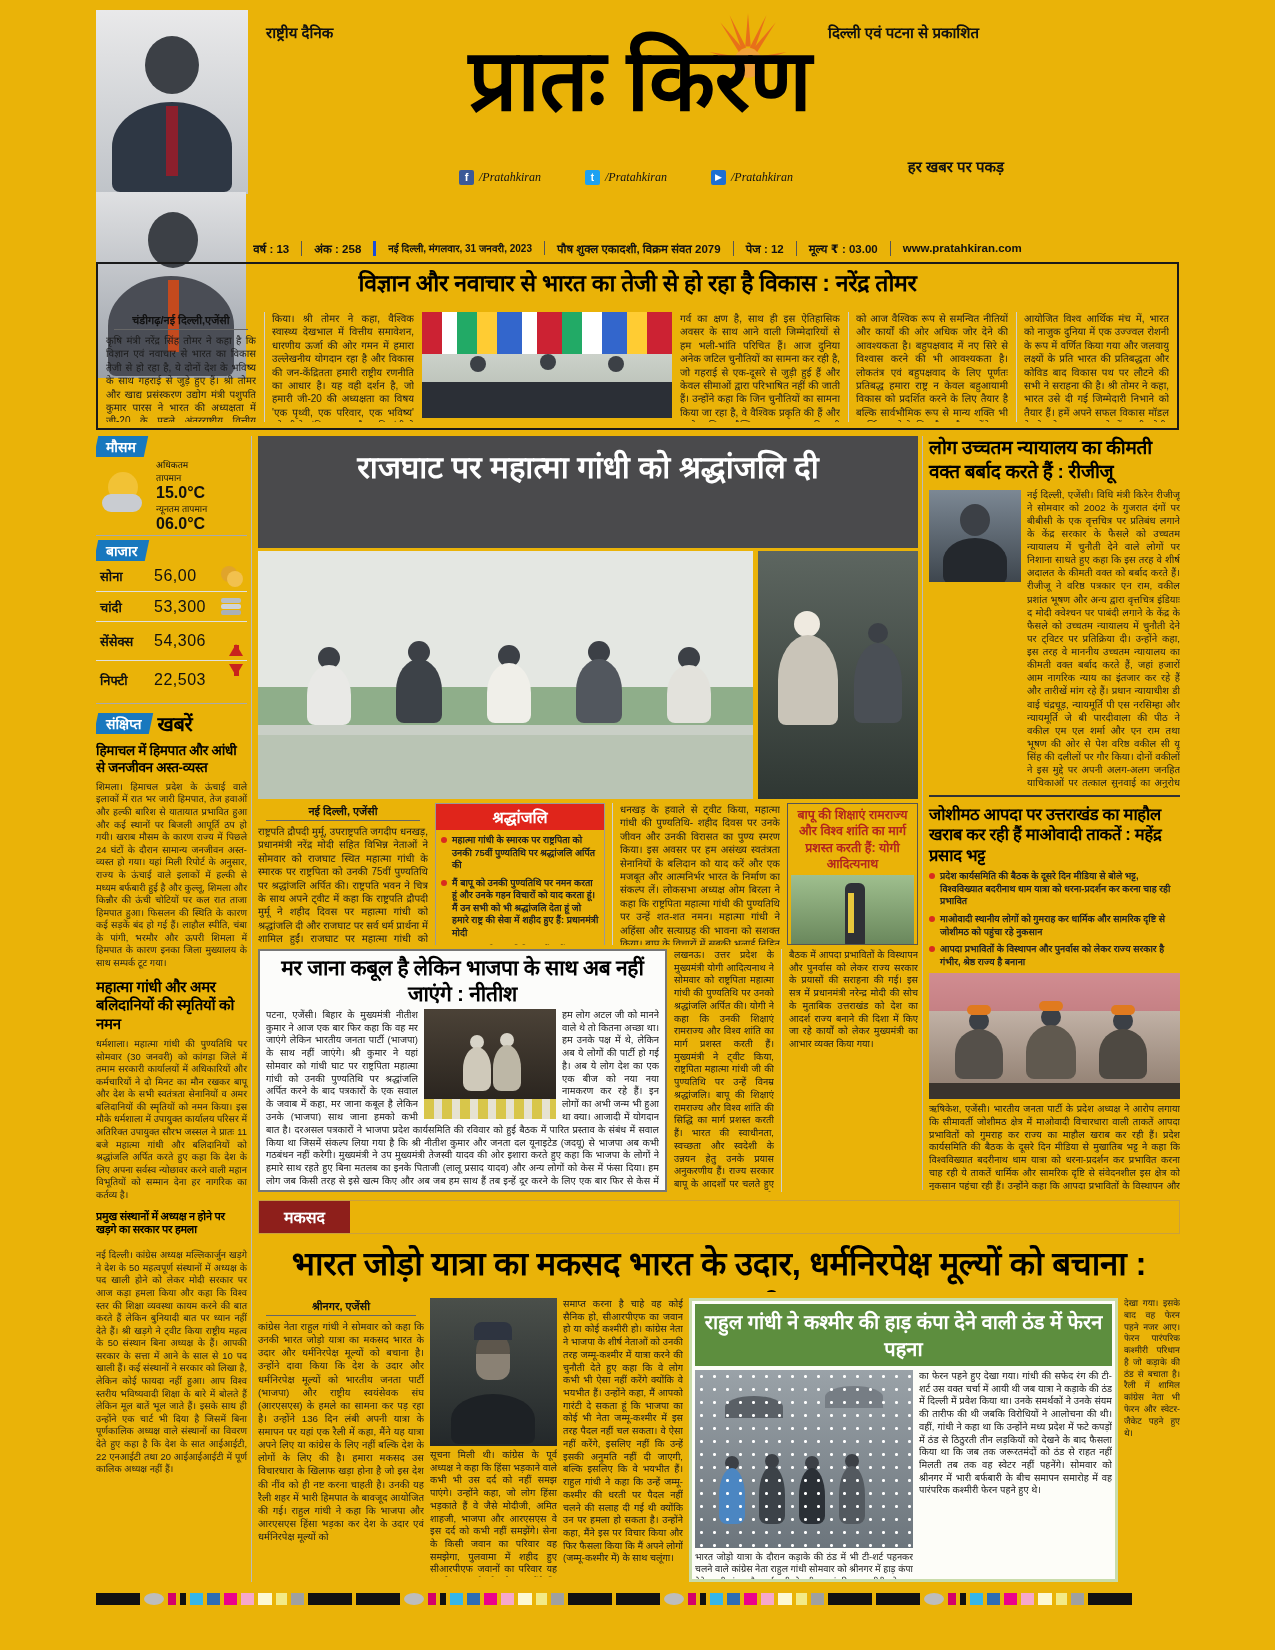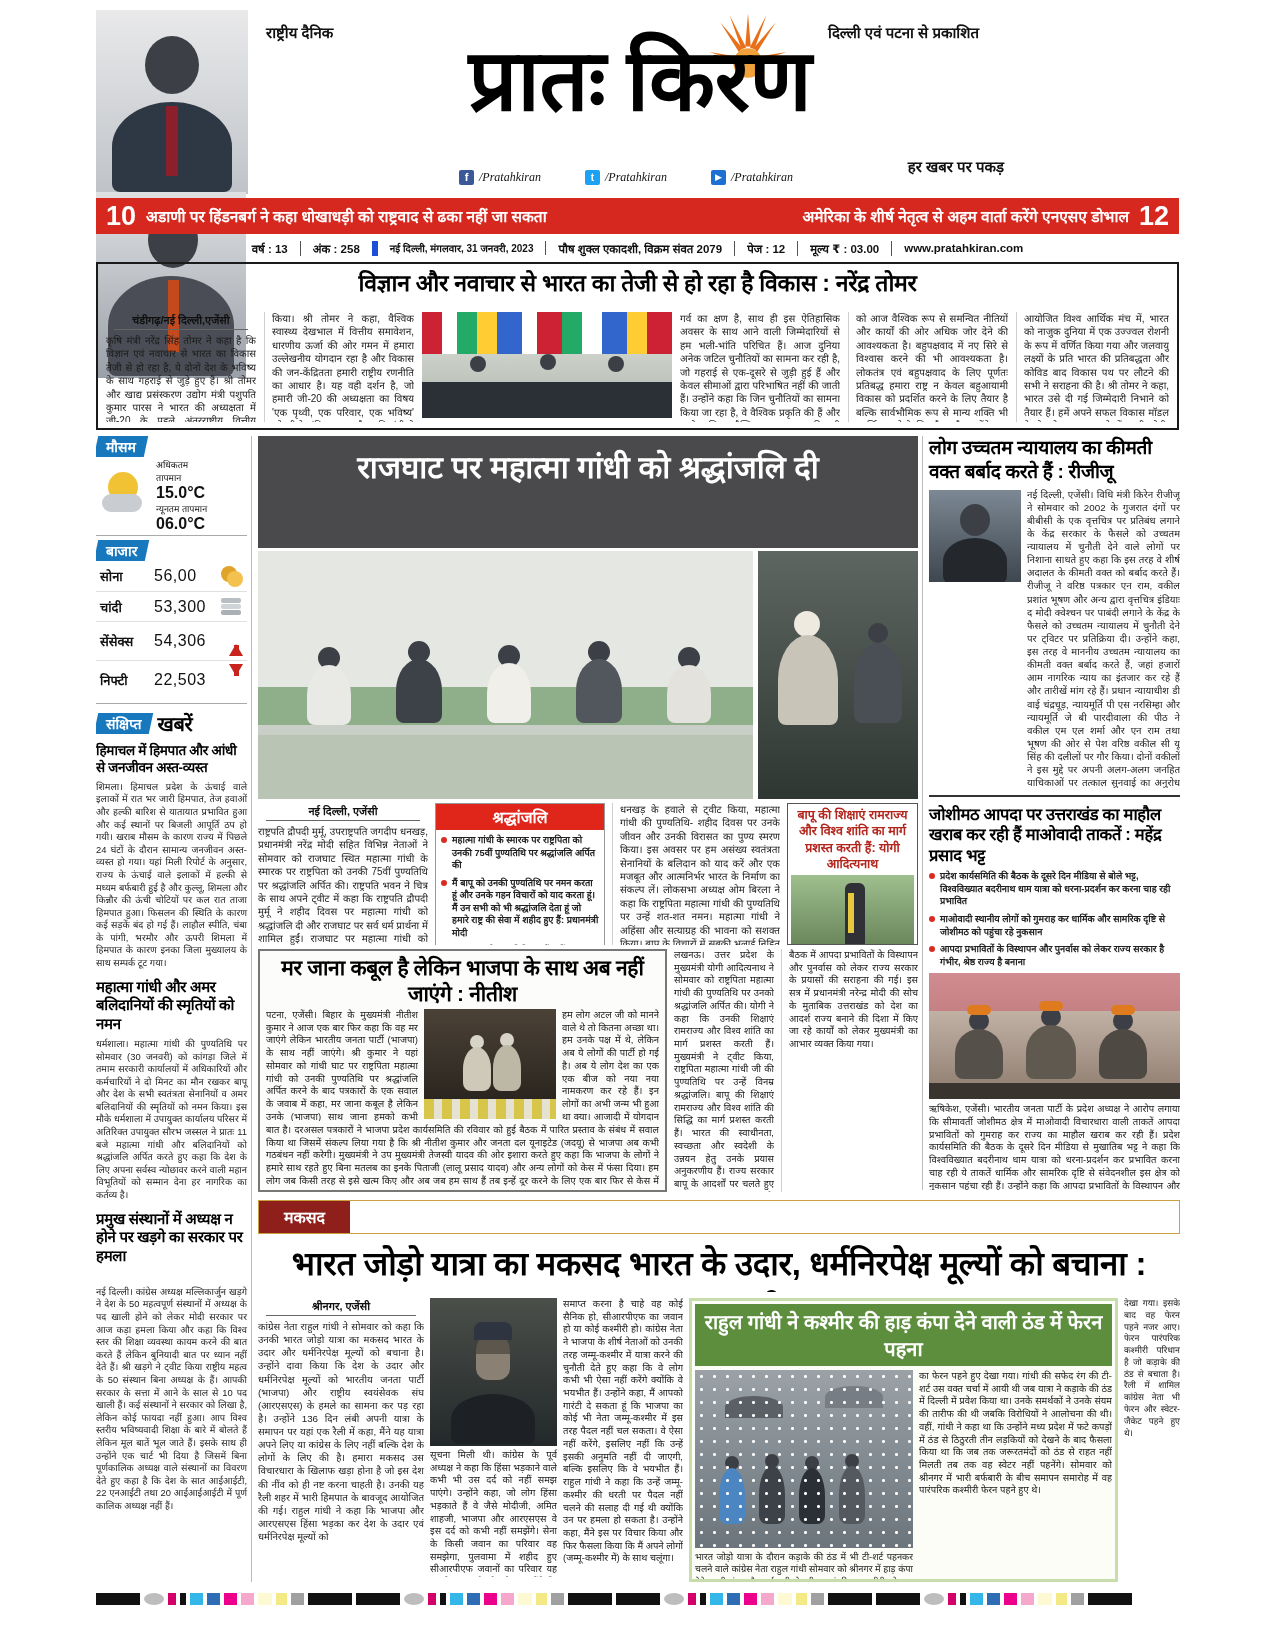--- a/index.html
+++ b/index.html
@@ -1,17 +1,17 @@
 <!DOCTYPE html>
 <html><head>
 <meta charset="utf-8">
 <style>
 *{box-sizing:border-box;margin:0;padding:0}
 body{background:#e8e8e8;font-family:"Liberation Sans","DejaVu Sans",sans-serif}
-.page{position:relative;width:1275px;height:1650px;background:#ffffff;margin:0 auto;overflow:hidden;color:#111}
+.page{position:relative;width:1275px;height:1650px;background:#eab308;margin:0 auto;overflow:hidden;color:#111}
 .abs{position:absolute}
 .clip{overflow:hidden}
 .bt{font-size:10px;line-height:1.34;text-align:justify;color:#1c1c1c}
 .dl{font-weight:bold;text-align:center;font-size:11px;padding-bottom:2px;border-bottom:1px solid #666;margin:0 8px 4px 8px}
 .hl{font-weight:bold;color:#000;letter-spacing:-.3px}
 .ph{position:relative;overflow:hidden;background:linear-gradient(180deg,#dfe3de,#aeb6ab)}
 .sil{position:absolute;background:#4e5258;border-radius:50% 50% 8px 8px}
 .head-sil{position:absolute;background:#3c4046;border-radius:50%}
 .skewbox{display:inline-block;background:#1878be;color:#fff;font-weight:bold;transform:skewX(-12deg);padding:1px 10px}
 .skewbox>span{display:inline-block;transform:skewX(12deg)}
@@ -71,31 +71,24 @@
         <span style="width:15px;height:15px;background:#1da1f2;color:#fff;font-weight:bold;font-size:10px;text-align:center;line-height:15px;border-radius:2px">t</span>
         <span style="font-size:12px;font-style:italic;font-family:'Liberation Serif',serif">/Pratahkiran</span>
       </span>
       <span style="display:flex;align-items:center;gap:5px">
         <span style="width:15px;height:15px;background:#1d6fd2;color:#fff;font-weight:bold;font-size:9px;text-align:center;line-height:15px;border-radius:2px">▶</span>
         <span style="font-size:12px;font-style:italic;font-family:'Liberation Serif',serif">/Pratahkiran</span>
       </span>
     </div>
   </div>
 
-  <div class="abs" style="left:96px;top:198px;width:1083px;height:36px;background:#d6281e;color:#fff;display:flex;align-items:center;padding:0 10px">
-    <span style="font-size:27px;font-weight:bold">10</span>
-    <span style="font-size:15.5px;font-weight:bold;margin-left:10px">अडाणी पर हिंडनबर्ग ने कहा धोखाधड़ी को राष्ट्रवाद से ढका नहीं जा सकता</span>
-    <span style="flex:1"></span>
-    <span style="font-size:15.5px;font-weight:bold;margin-right:10px">अमेरिका के शीर्ष नेतृत्व से अहम वार्ता करेंगे एनएसए डोभाल</span>
-    <span style="font-size:27px;font-weight:bold">12</span>
-  </div>
 
   <div class="abs clip" style="left:96px;top:236px;width:1083px;height:24px;display:flex;align-items:center;justify-content:center">
     <span style="font-size:11.5px;font-weight:bold;padding:0 12px;border-right:1px solid #555">वर्ष : 13</span>
-    <span style="font-size:11.5px;font-weight:bold;padding:0 12px;border-right:6px solid #1d4ed8">अंक : 258</span>
+    <span style="font-size:11.5px;font-weight:bold;padding:0 12px;border-right:3px solid #1d4ed8">अंक : 258</span>
     <span style="font-size:10px;font-weight:bold;padding:0 12px;border-right:1px solid #555">नई दिल्ली, मंगलवार, 31 जनवरी, 2023</span>
     <span style="font-size:11.5px;font-weight:bold;padding:0 12px;border-right:1px solid #555">पौष शुक्ल एकादशी, विक्रम संवत 2079</span>
     <span style="font-size:11.5px;font-weight:bold;padding:0 12px;border-right:1px solid #555">पेज : 12</span>
     <span style="font-size:11.5px;font-weight:bold;padding:0 12px;border-right:1px solid #555">मूल्य ₹ : 03.00</span>
     <span style="font-size:11.5px;font-weight:bold;padding:0 12px">www.pratahkiran.com</span>
   </div>
 
   <div class="abs clip" style="left:96px;top:262px;width:1083px;height:168px;border:2px solid #1a1a1a;padding:2px 8px">
     <div class="hl clip" style="font-size:23px;text-align:center;height:46px">विज्ञान और नवाचार से भारत का तेजी से हो रहा है विकास : नरेंद्र तोमर</div>
     <div style="display:flex;gap:8px;height:110px">
@@ -169,21 +162,21 @@
       </div>
       <div style="margin-top:6px">
         <div class="hl" style="font-size:13.5px;line-height:1.25;margin-bottom:4px">हिमाचल में हिमपात और आंधी से जनजीवन अस्त-व्यस्त</div>
         <div class="bt" style="font-size:9.4px">शिमला। हिमाचल प्रदेश के ऊंचाई वाले इलाकों में रात भर जारी हिमपात, तेज हवाओं और हल्की बारिश से यातायात प्रभावित हुआ और कई स्थानों पर बिजली आपूर्ति ठप हो गयी। खराब मौसम के कारण राज्य में पिछले 24 घंटों के दौरान सामान्य जनजीवन अस्त-व्यस्त हो गया। यहां मिली रिपोर्ट के अनुसार, राज्य के ऊंचाई वाले इलाकों में हल्की से मध्यम बर्फबारी हुई है और कुल्लू, शिमला और किन्नौर की ऊंची चोटियों पर कल रात ताजा हिमपात हुआ। फिसलन की स्थिति के कारण कई सड़कें बंद हो गई हैं। लाहौल स्पीति, चंबा के पांगी, भरमौर और ऊपरी शिमला में हिमपात के कारण इनका जिला मुख्यालय के साथ सम्पर्क टूट गया।</div>
       </div>
       <div style="margin-top:8px">
         <div class="hl" style="font-size:15px;line-height:1.25;margin-bottom:4px">महात्मा गांधी और अमर बलिदानियों की स्मृतियों को नमन</div>
         <div class="bt" style="font-size:9.4px">धर्मशाला। महात्मा गांधी की पुण्यतिथि पर सोमवार (30 जनवरी) को कांगड़ा जिले में तमाम सरकारी कार्यालयों में अधिकारियों और कर्मचारियों ने दो मिनट का मौन रखकर बापू और देश के सभी स्वतंत्रता सेनानियों व अमर बलिदानियों की स्मृतियों को नमन किया। इस मौके धर्मशाला में उपायुक्त कार्यालय परिसर में अतिरिक्त उपायुक्त सौरभ जस्सल ने प्रातः 11 बजे महात्मा गांधी और बलिदानियों को श्रद्धांजलि अर्पित करते हुए कहा कि देश के लिए अपना सर्वस्व न्योछावर करने वाली महान विभूतियों को सम्मान देना हर नागरिक का कर्तव्य है।</div>
       </div>
       <div style="margin-top:8px">
-        <div class="hl" style="font-size:15px;line-height:1.25;margin-bottom:20px">प्रमुख संस्थानों में अध्यक्ष न होने पर खड़गे का सरकार पर हमला</div>
+        <div class="hl" style="font-size:11px;line-height:1.25;margin-bottom:12px">प्रमुख संस्थानों में अध्यक्ष न होने पर खड़गे का सरकार पर हमला</div>
         <div class="bt" style="font-size:9.4px">नई दिल्ली। कांग्रेस अध्यक्ष मल्लिकार्जुन खड़गे ने देश के 50 महत्वपूर्ण संस्थानों में अध्यक्ष के पद खाली होने को लेकर मोदी सरकार पर आज कड़ा हमला किया और कहा कि विश्व स्तर की शिक्षा व्यवस्था कायम करने की बात करते हैं लेकिन बुनियादी बात पर ध्यान नहीं देते हैं। श्री खड़गे ने ट्वीट किया राष्ट्रीय महत्व के 50 संस्थान बिना अध्यक्ष के हैं। आपकी सरकार के सत्ता में आने के साल से 10 पद खाली हैं। कई संस्थानों ने सरकार को लिखा है, लेकिन कोई फायदा नहीं हुआ। आप विश्व स्तरीय भविष्यवादी शिक्षा के बारे में बोलते हैं लेकिन मूल बातें भूल जाते हैं। इसके साथ ही उन्होंने एक चार्ट भी दिया है जिसमें बिना पूर्णकालिक अध्यक्ष वाले संस्थानों का विवरण देते हुए कहा है कि देश के सात आईआईटी, 22 एनआईटी तथा 20 आईआईआईटी में पूर्ण कालिक अध्यक्ष नहीं हैं।</div>
       </div>
     </div>
   </div>
 
   <div class="abs clip" style="left:258px;top:436px;width:660px;height:112px;background:#4a4a4c;color:#fff;text-align:center;padding-top:10px">
     <div style="font-size:31px;font-weight:bold;line-height:1.45">राजघाट पर महात्मा गांधी को श्रद्धांजलि दी</div>
   </div>
 
   <div class="abs" style="left:258px;top:551px;width:660px;height:248px;display:flex;gap:5px">

